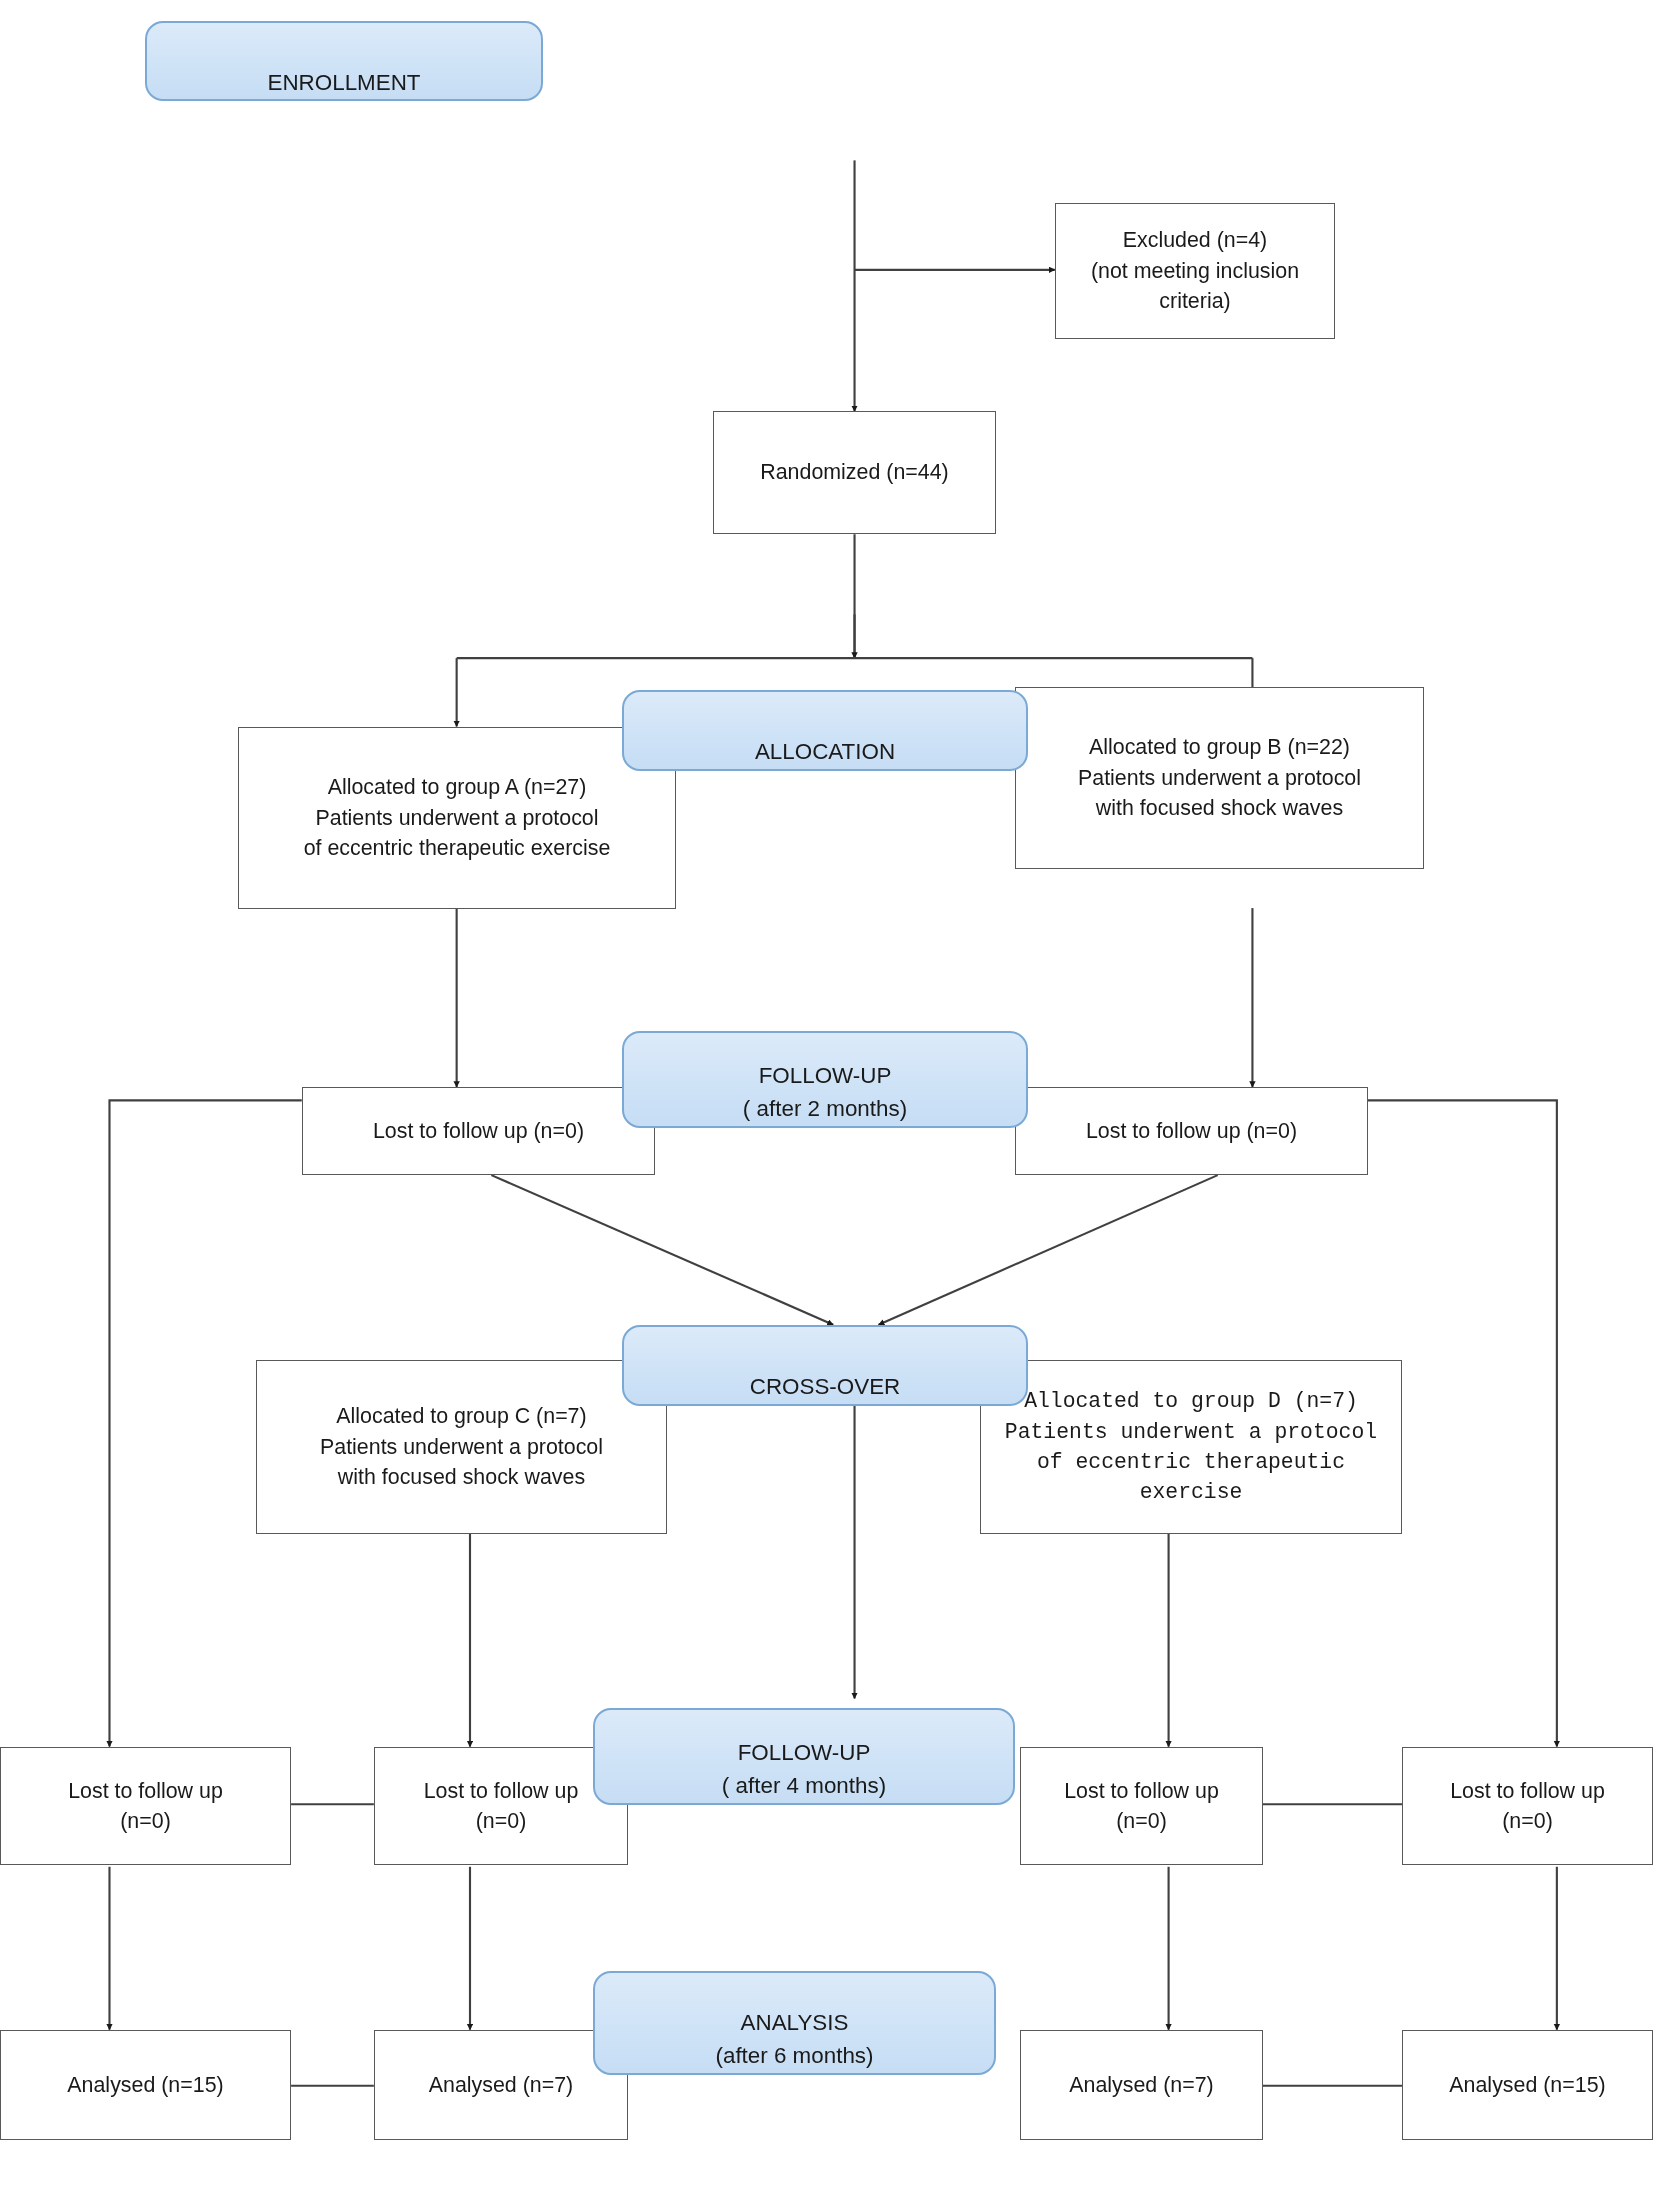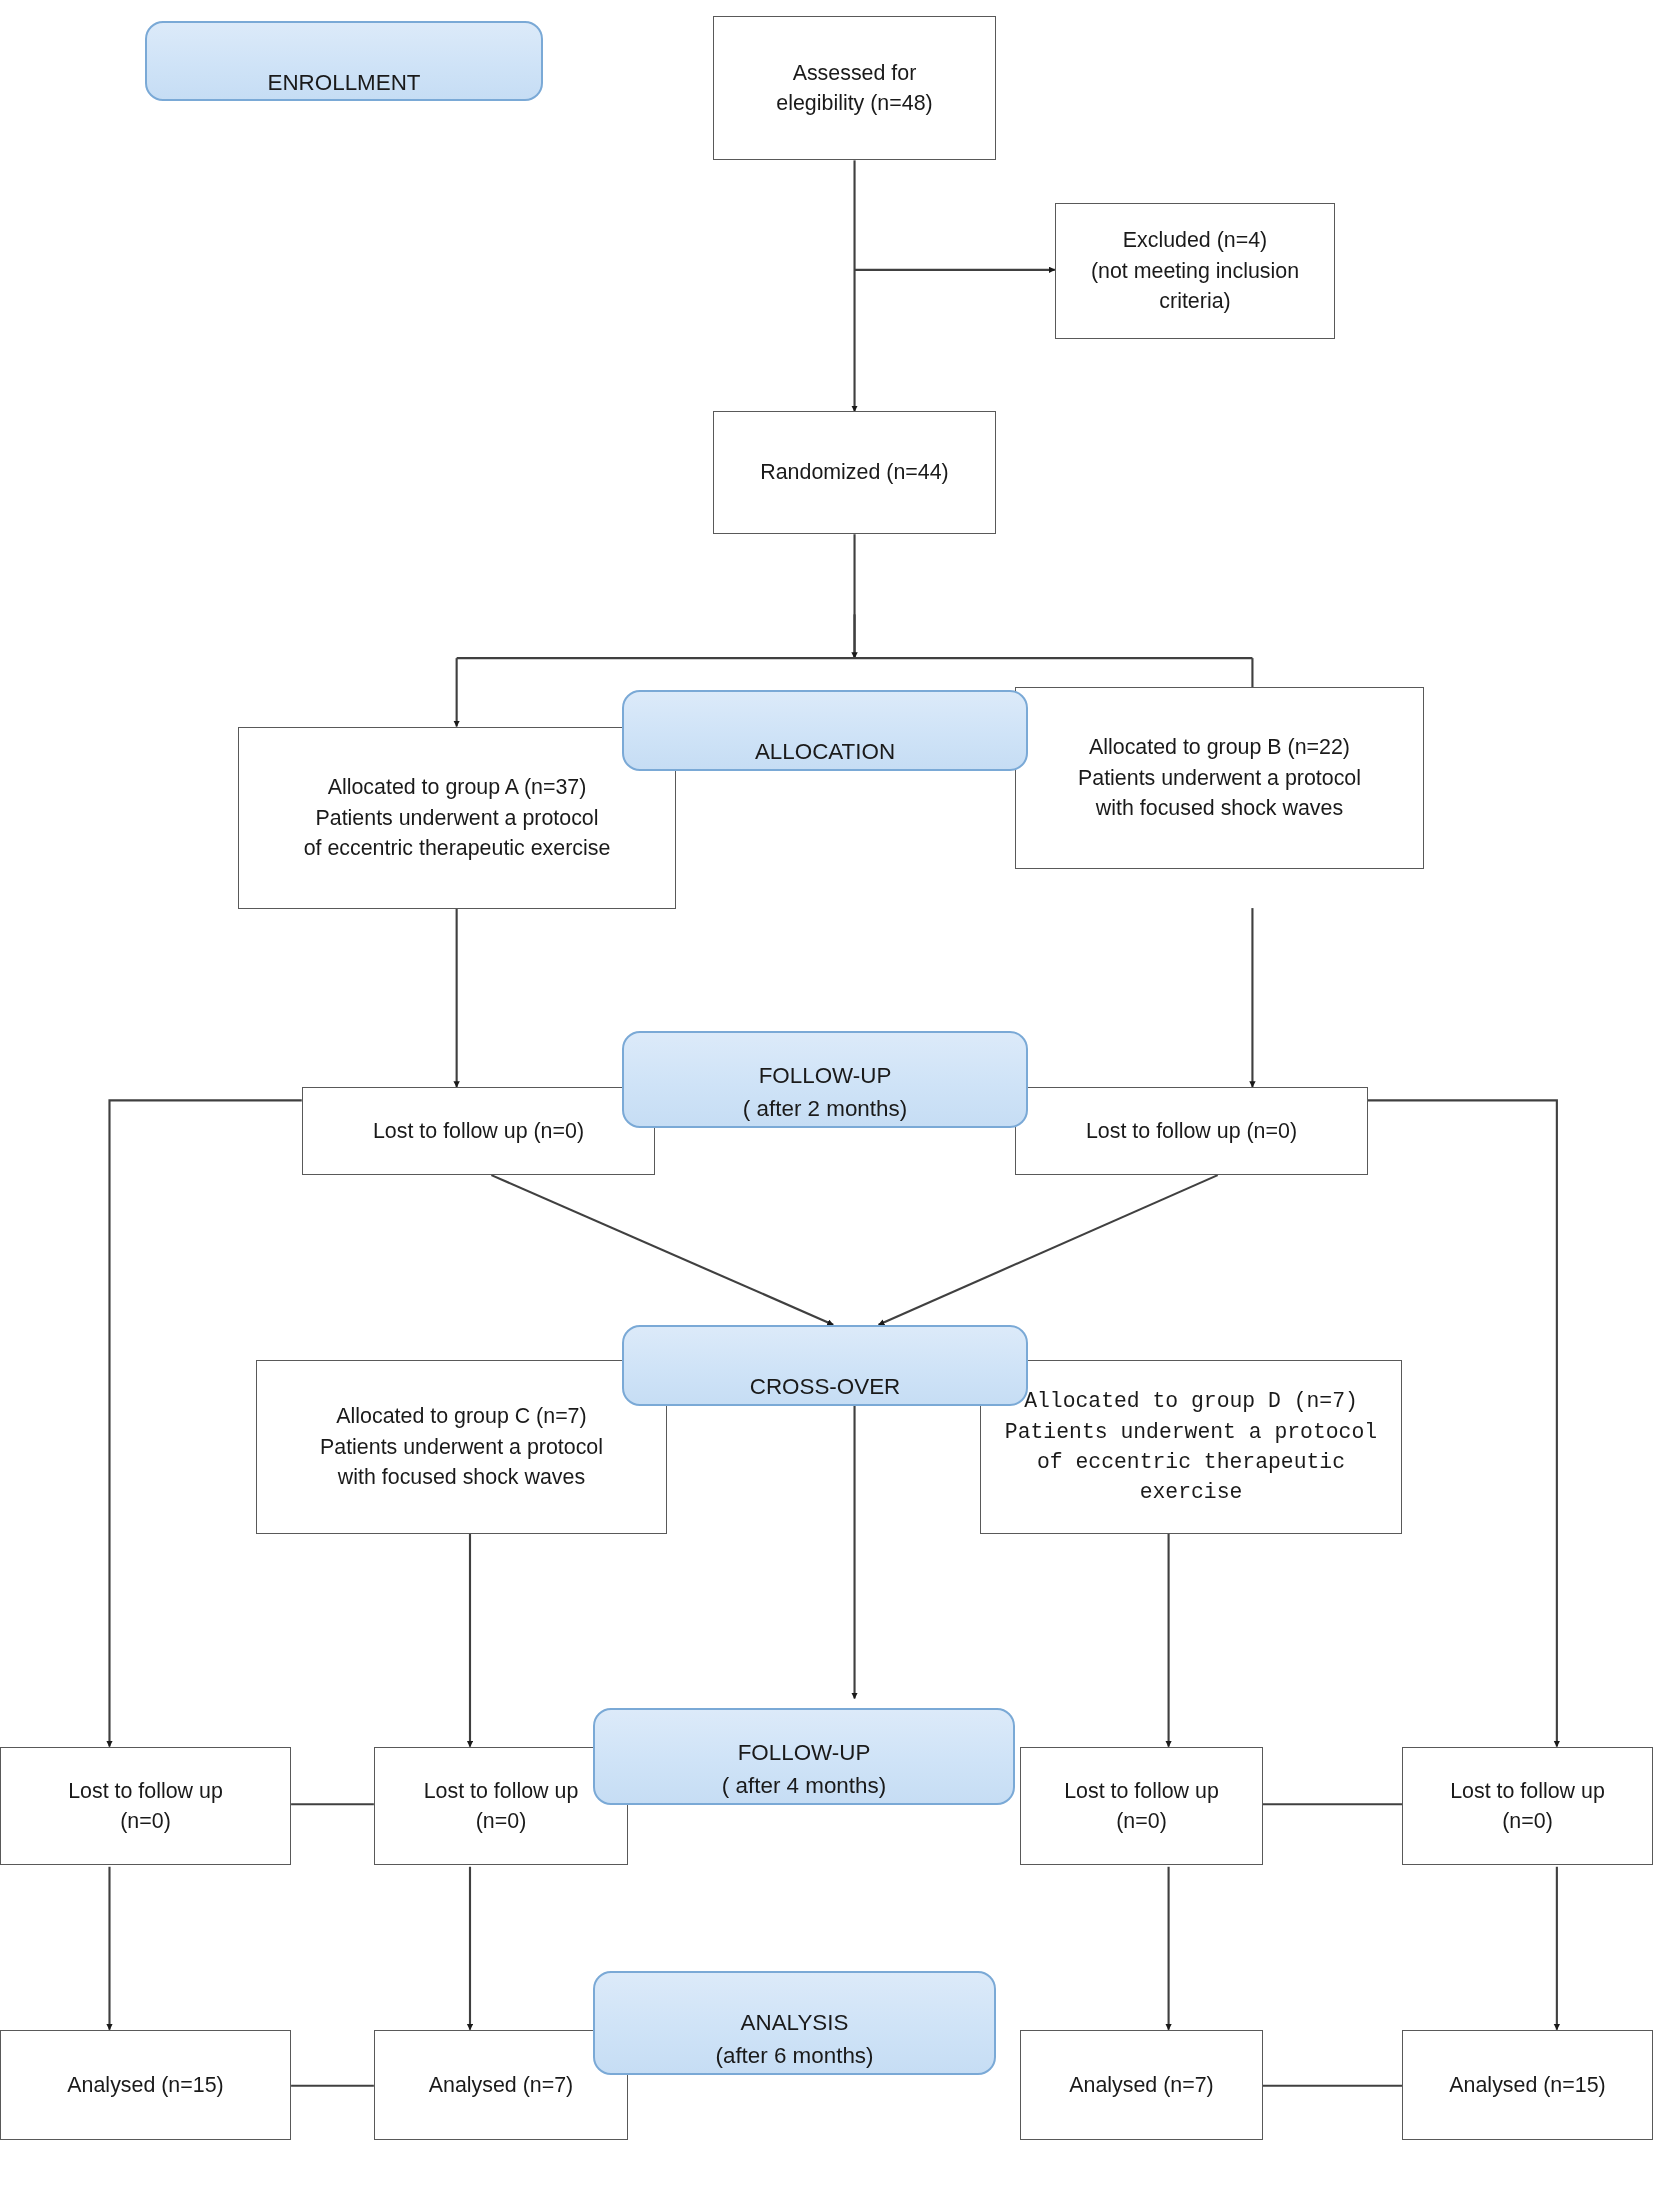--- a/index.html
+++ b/index.html
@@ -107,41 +107,37 @@
 
       <path d="M545,3905 L700,3905"></path>
       <path d="M2360,3905 L2625,3905"></path>
     </g>
   </svg>
 
   <div class="banner" style="left:145px;top:21.4px;width:398px;height:80px;">
     <span>ENROLLMENT</span>
   </div>
 
-  <div class="box" style="left:713px;top:16px;width:283px;height:144px;white-space:pre-line;">
-    <span>Assessed for
-elegibility (n=48)</span>
-  </div>
 
   <div class="box" style="left:1055px;top:203px;width:280px;height:136px;white-space:pre-line;">
     <span>Excluded (n=4)
 (not meeting inclusion
 criteria)</span>
   </div>
 
   <div class="box" style="left:713px;top:411px;width:283px;height:123px;white-space:pre-line;">
     <span>Randomized (n=44)</span>
   </div>
 
   <div class="banner" style="left:622px;top:690px;width:406px;height:81px;">
     <span>ALLOCATION</span>
   </div>
 
   <div class="box" style="left:238px;top:727px;width:438px;height:182px;white-space:pre-line;">
-    <span>Allocated to group A (n=37)
+    <span>Allocated to group A (n=27)
 Patients underwent a protocol
 of eccentric therapeutic exercise</span>
   </div>
 
   <div class="box" style="left:1015px;top:687px;width:409px;height:182px;white-space:pre-line;">
     <span>Allocated to group B (n=22)
 Patients underwent a protocol
 with focused shock waves</span>
   </div>
 

